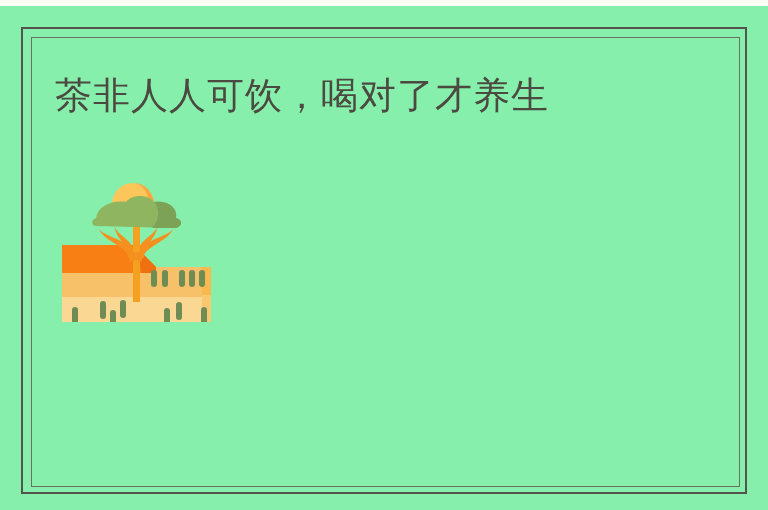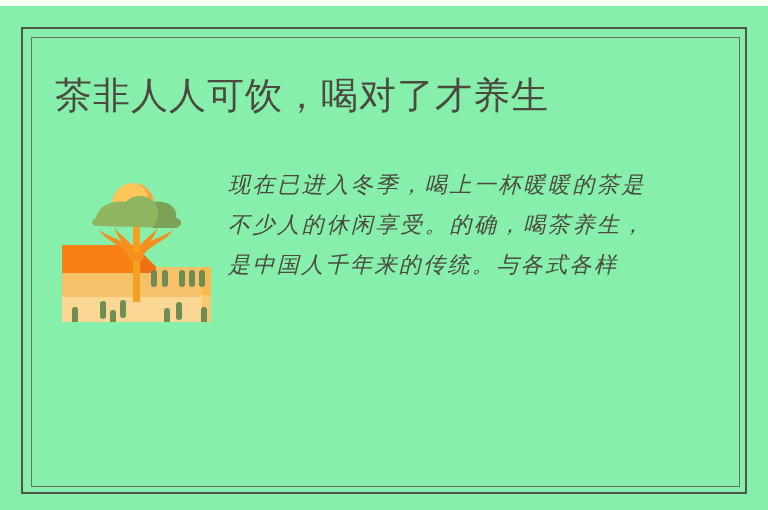--- a/index.html
+++ b/index.html
@@ -157,16 +157,15 @@
           <rect x="44" y="159" width="6" height="18" rx="3"></rect>
           <rect x="54" y="168" width="6" height="18" rx="3"></rect>
           <rect x="64" y="158" width="6" height="18" rx="3"></rect>
           <rect x="108" y="166" width="6" height="18" rx="3"></rect>
           <rect x="120" y="160" width="6" height="18" rx="3"></rect>
           <rect x="145" y="165" width="6" height="18" rx="3"></rect>
         </g>
       </svg>
     </div>
 
-    <div class="article-body">现在已进入冬季，喝上一杯暖暖的茶是不少人的休闲享受。的确，喝茶养生，是中国人千年来的传统。与各式各样</div>
 
   </div>
 </div>
 
 </body></html>

